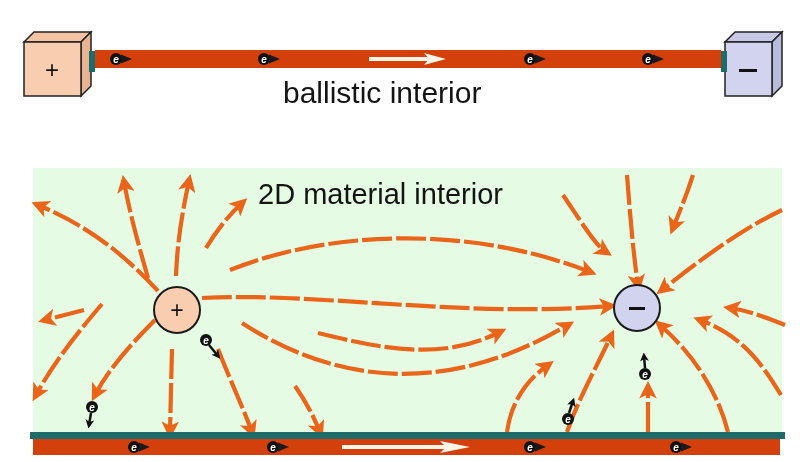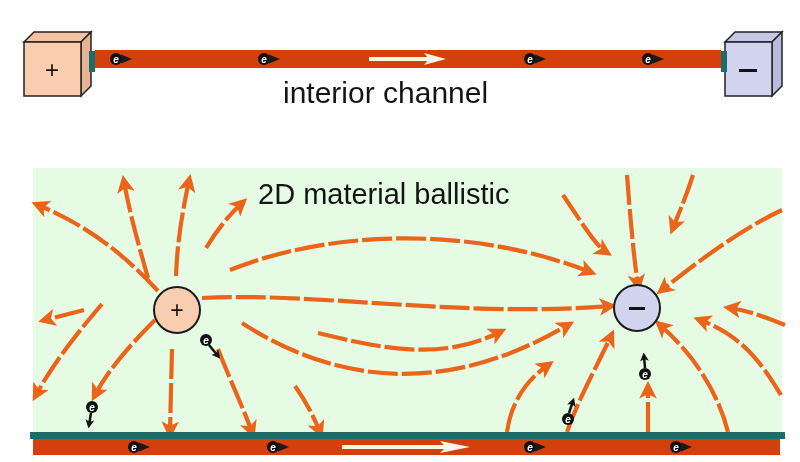--- a/index.html
+++ b/index.html
@@ -133,14 +133,14 @@
       <rect x="342" y="445" width="106" height="4" fill="#fff6ea"></rect>
       <path d="M440,441 L470,447 L440,453 L446,447 Z" fill="#fff6ea"></path>
     </g>
     <use href="#e-right" x="134" y="447"></use>
     <use href="#e-right" x="273" y="447"></use>
     <use href="#e-right" x="530" y="447"></use>
     <use href="#e-right" x="676" y="447"></use>
   </g>
 </svg>
 
-<div id="top-label" class="label">interior channel</div>
-<div id="panel-label" class="label">2D material ballistic</div>
+<div id="top-label" class="label">ballistic interior</div>
+<div id="panel-label" class="label">2D material interior</div>
 
 </body></html>

